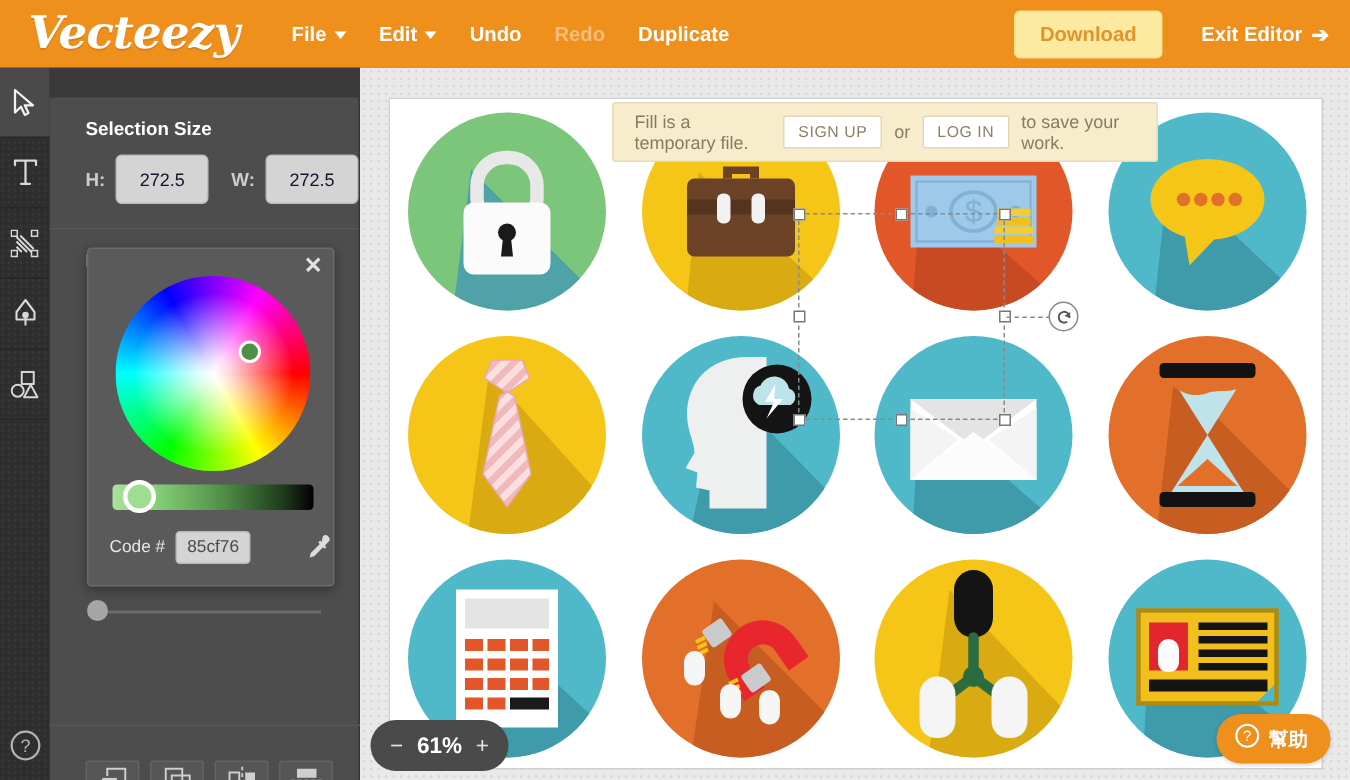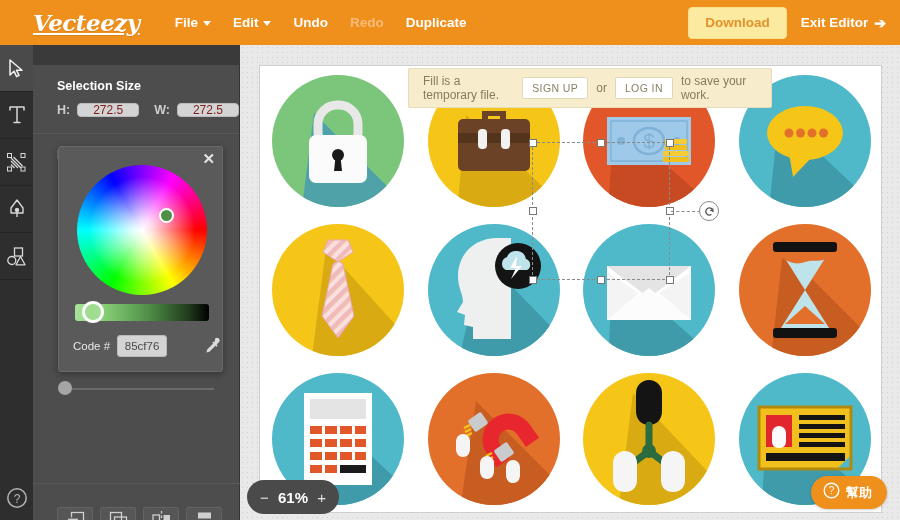--- a/index.html
+++ b/index.html
@@ -13,34 +13,34 @@
 
   
   .header{
     position:absolute; left:0; top:0; width:900px; height:45px;
     background:#ef8f1c; display:flex; align-items:center;
     z-index:40;
   }
   .logo{
     font-family:"DejaVu Serif", serif;
     font-weight:bold; font-style:italic; color:#fff;
-    font-size:23px; letter-spacing:-0.5px; padding-left:33px;
-    padding-right:24px; text-shadow:0 1px 0 rgba(0,0,0,.10);text-decoration:underline;
+    font-size:30px; letter-spacing:-0.5px; padding-left:19px;
+    padding-right:24px; text-shadow:0 1px 0 rgba(0,0,0,.10);
   }
   .menu{ display:flex; align-items:center; gap:0; }
   .menu-item{
     color:#ffffff; font-size:13.5px; font-weight:bold;
     padding:6px 11px; cursor:pointer; white-space:nowrap;
     display:flex; align-items:center; gap:5px;
   }
   .menu-item.disabled{ color:#f6bd79; cursor:default; }
   .caret{ display:inline-block; width:0;height:0;
     border-left:4.5px solid transparent;border-right:4.5px solid transparent;
     border-top:5px solid currentColor; margin-top:2px;}
-  .hdr-right{ margin-left:auto; display:flex; align-items:center; padding-right:14px; gap:14px;text-align:center;}
+  .hdr-right{ margin-left:auto; display:flex; align-items:center; padding-right:14px; gap:26px;text-align:center;}
   .dl-btn{
     background:#fbeaa0; color:#e2932c; font-size:13.5px; font-weight:bold;
     border-radius:4px; padding:7px 16px 8px; cursor:pointer;
     border:1px solid #f6e08c;
   }
   .exit-btn{ color:#fff; font-size:13.5px; font-weight:bold; cursor:pointer;
     display:flex; align-items:center; gap:6px; }
   .exit-arrow{ font-size:14px; }
 
   
@@ -70,22 +70,22 @@
     border-right:1px solid #353535;
     margin-top:20px;
   }
   .panel-sec{ padding:14px 0 0 0; position:relative; }
   .sec-title{ color:#fff; font-size:12.5px; font-weight:bold; padding:0 0 10px 24px; }
   .divider{ height:1px; background:#434343; border-bottom:1px solid #585858; margin:0; }
 
   .size-row{ display:flex; align-items:center; padding:0 0 16px 24px; gap:7px; }
   .size-lbl{ color:#cdcdcd; font-size:12.5px; font-weight:bold; }
   .size-field{
-    width:62px; height:14px; background:#d4d4d4; border-radius:4px;
-    color:#7f1d1d; font-size:12px; display:flex; align-items:center; justify-content:center;
+    width:62px; height:33px; background:#d4d4d4; border-radius:4px;
+    color:#0f172a; font-size:12px; display:flex; align-items:center; justify-content:center;
     border:1px solid #bcbcbc; cursor:text;
   }
 
   
   .picker{
     position:absolute; left:25px; top:12px; width:165px; height:226px;
     background:#5a5a5a; border:1px solid #6a6a6a; border-radius:3px;
     box-shadow:0 2px 7px rgba(0,0,0,.35);
   }
   .picker-close{

